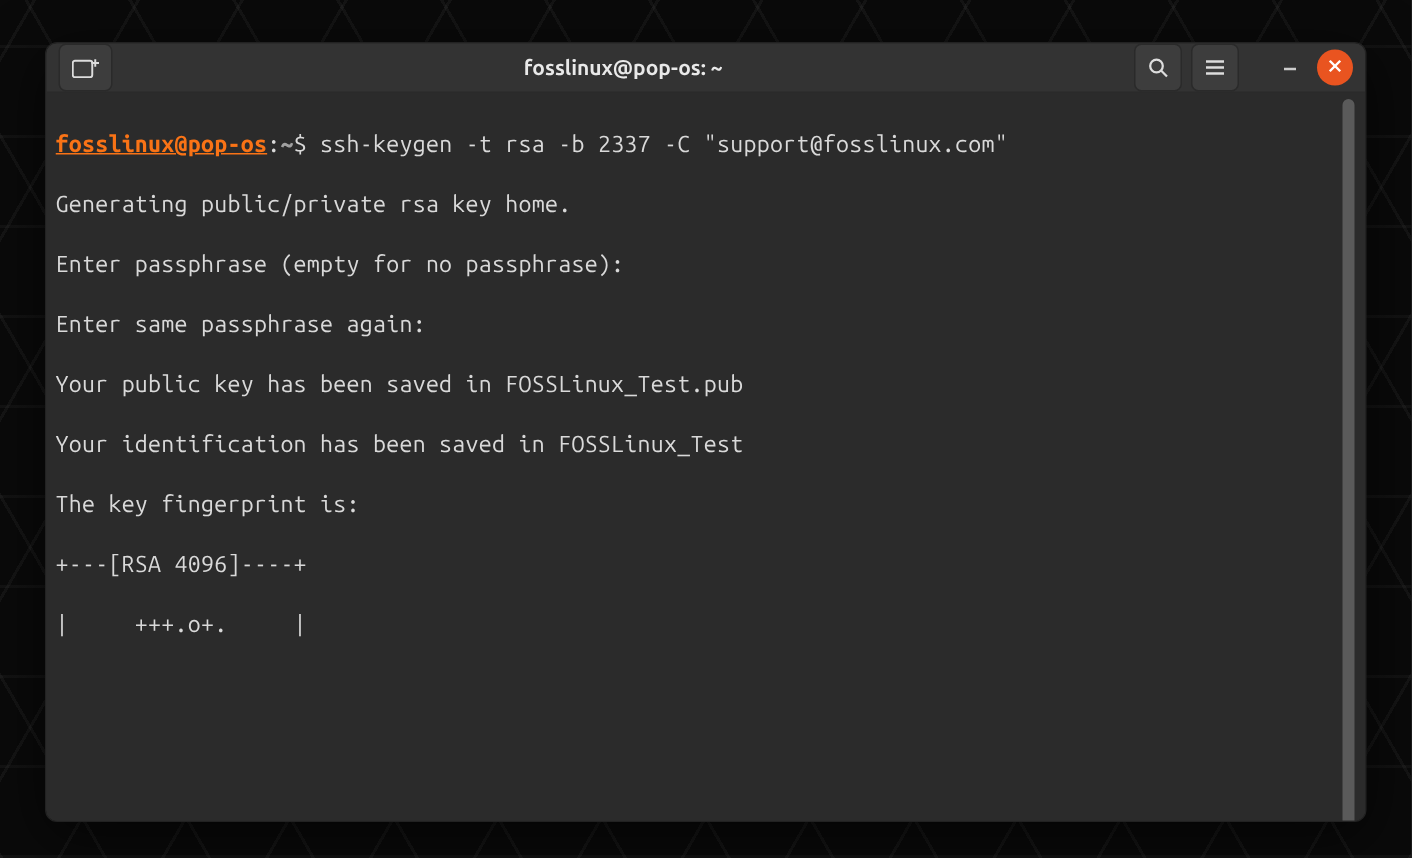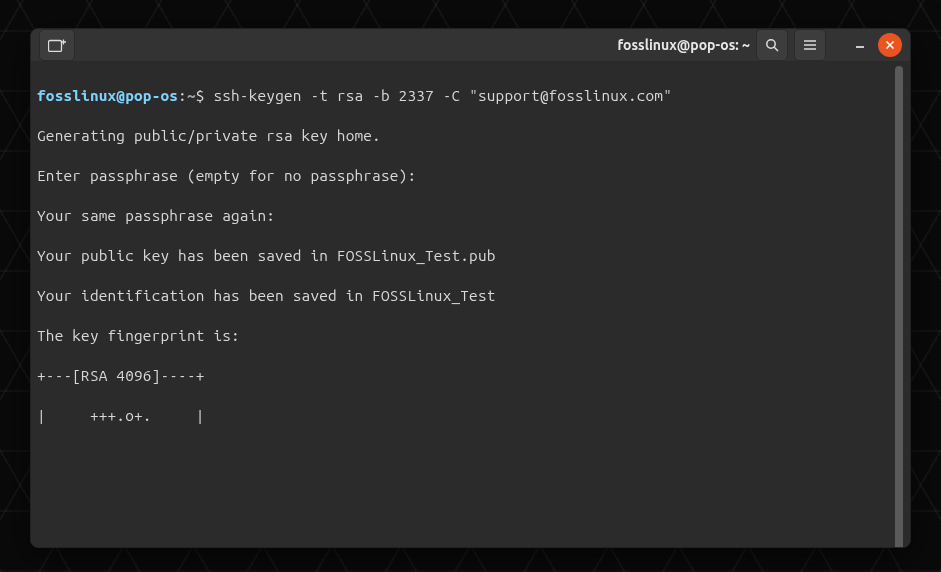--- a/index.html
+++ b/index.html
@@ -53,21 +53,21 @@
       border: 1px solid #2a2a2a;
       display: flex;
       align-items: center;
       justify-content: center;
       color: #ddd;
       cursor: pointer;
     }
     .tb-btn svg { display:block; }
     .title {
       flex: 1;
-      text-align: right;
+      text-align: center;
       color: #e9e9e9;
       font-family: "Ubuntu", "Cantarell", sans-serif;
       font-weight: 700;
       font-size: 14px;
     }
     .win-ctrl {
       width: 24px;
       height: 24px;
       display: flex;
       align-items: center;
@@ -104,21 +104,21 @@
       border-radius: 5px;
       position: relative;
     }
     .scroll-thumb {
       position: absolute;
       left: 1px; right: 1px;
       top: 0; bottom: 24px;
       background: #5a5a5a;
       border-radius: 4px;
     }
-    .g { color: #7dd3fc; font-weight: 700; }
+    .g { color: #f97316; font-weight: 700; text-decoration: underline; }
     .w { color: #d9d9d9; }
     .b { color: #a0a0a0; font-weight:700; }
     .line { display:block; }
   </style>
 </head>
 <body>
 
 <div class="hex-bg"></div>
 
 <div class="window">
@@ -166,21 +166,21 @@
           </svg>
       </span>
     </div>
   </div>
 
   <div class="terminal">
     <div class="terminal-inner">
 <span class="line"><span class="g">fosslinux@pop-os</span><span class="w">:</span><span class="b">~</span><span class="w">$</span><span class="w"> ssh-keygen -t rsa -b 2337 -C "support@fosslinux.com"</span></span>
 <span class="line w">Generating public/private rsa key home.</span>
 <span class="line w">Enter passphrase (empty for no passphrase):</span>
-<span class="line w">Your same passphrase again:</span>
+<span class="line w">Enter same passphrase again:</span>
 <span class="line w">Your public key has been saved in FOSSLinux_Test.pub</span>
 <span class="line w">Your identification has been saved in FOSSLinux_Test</span>
 <span class="line w">The key fingerprint is:</span>
 <span class="line w">+---[RSA 4096]----+</span>
 <span class="line w">|     +++.o+.     |</span>
 
 
 
 
 

